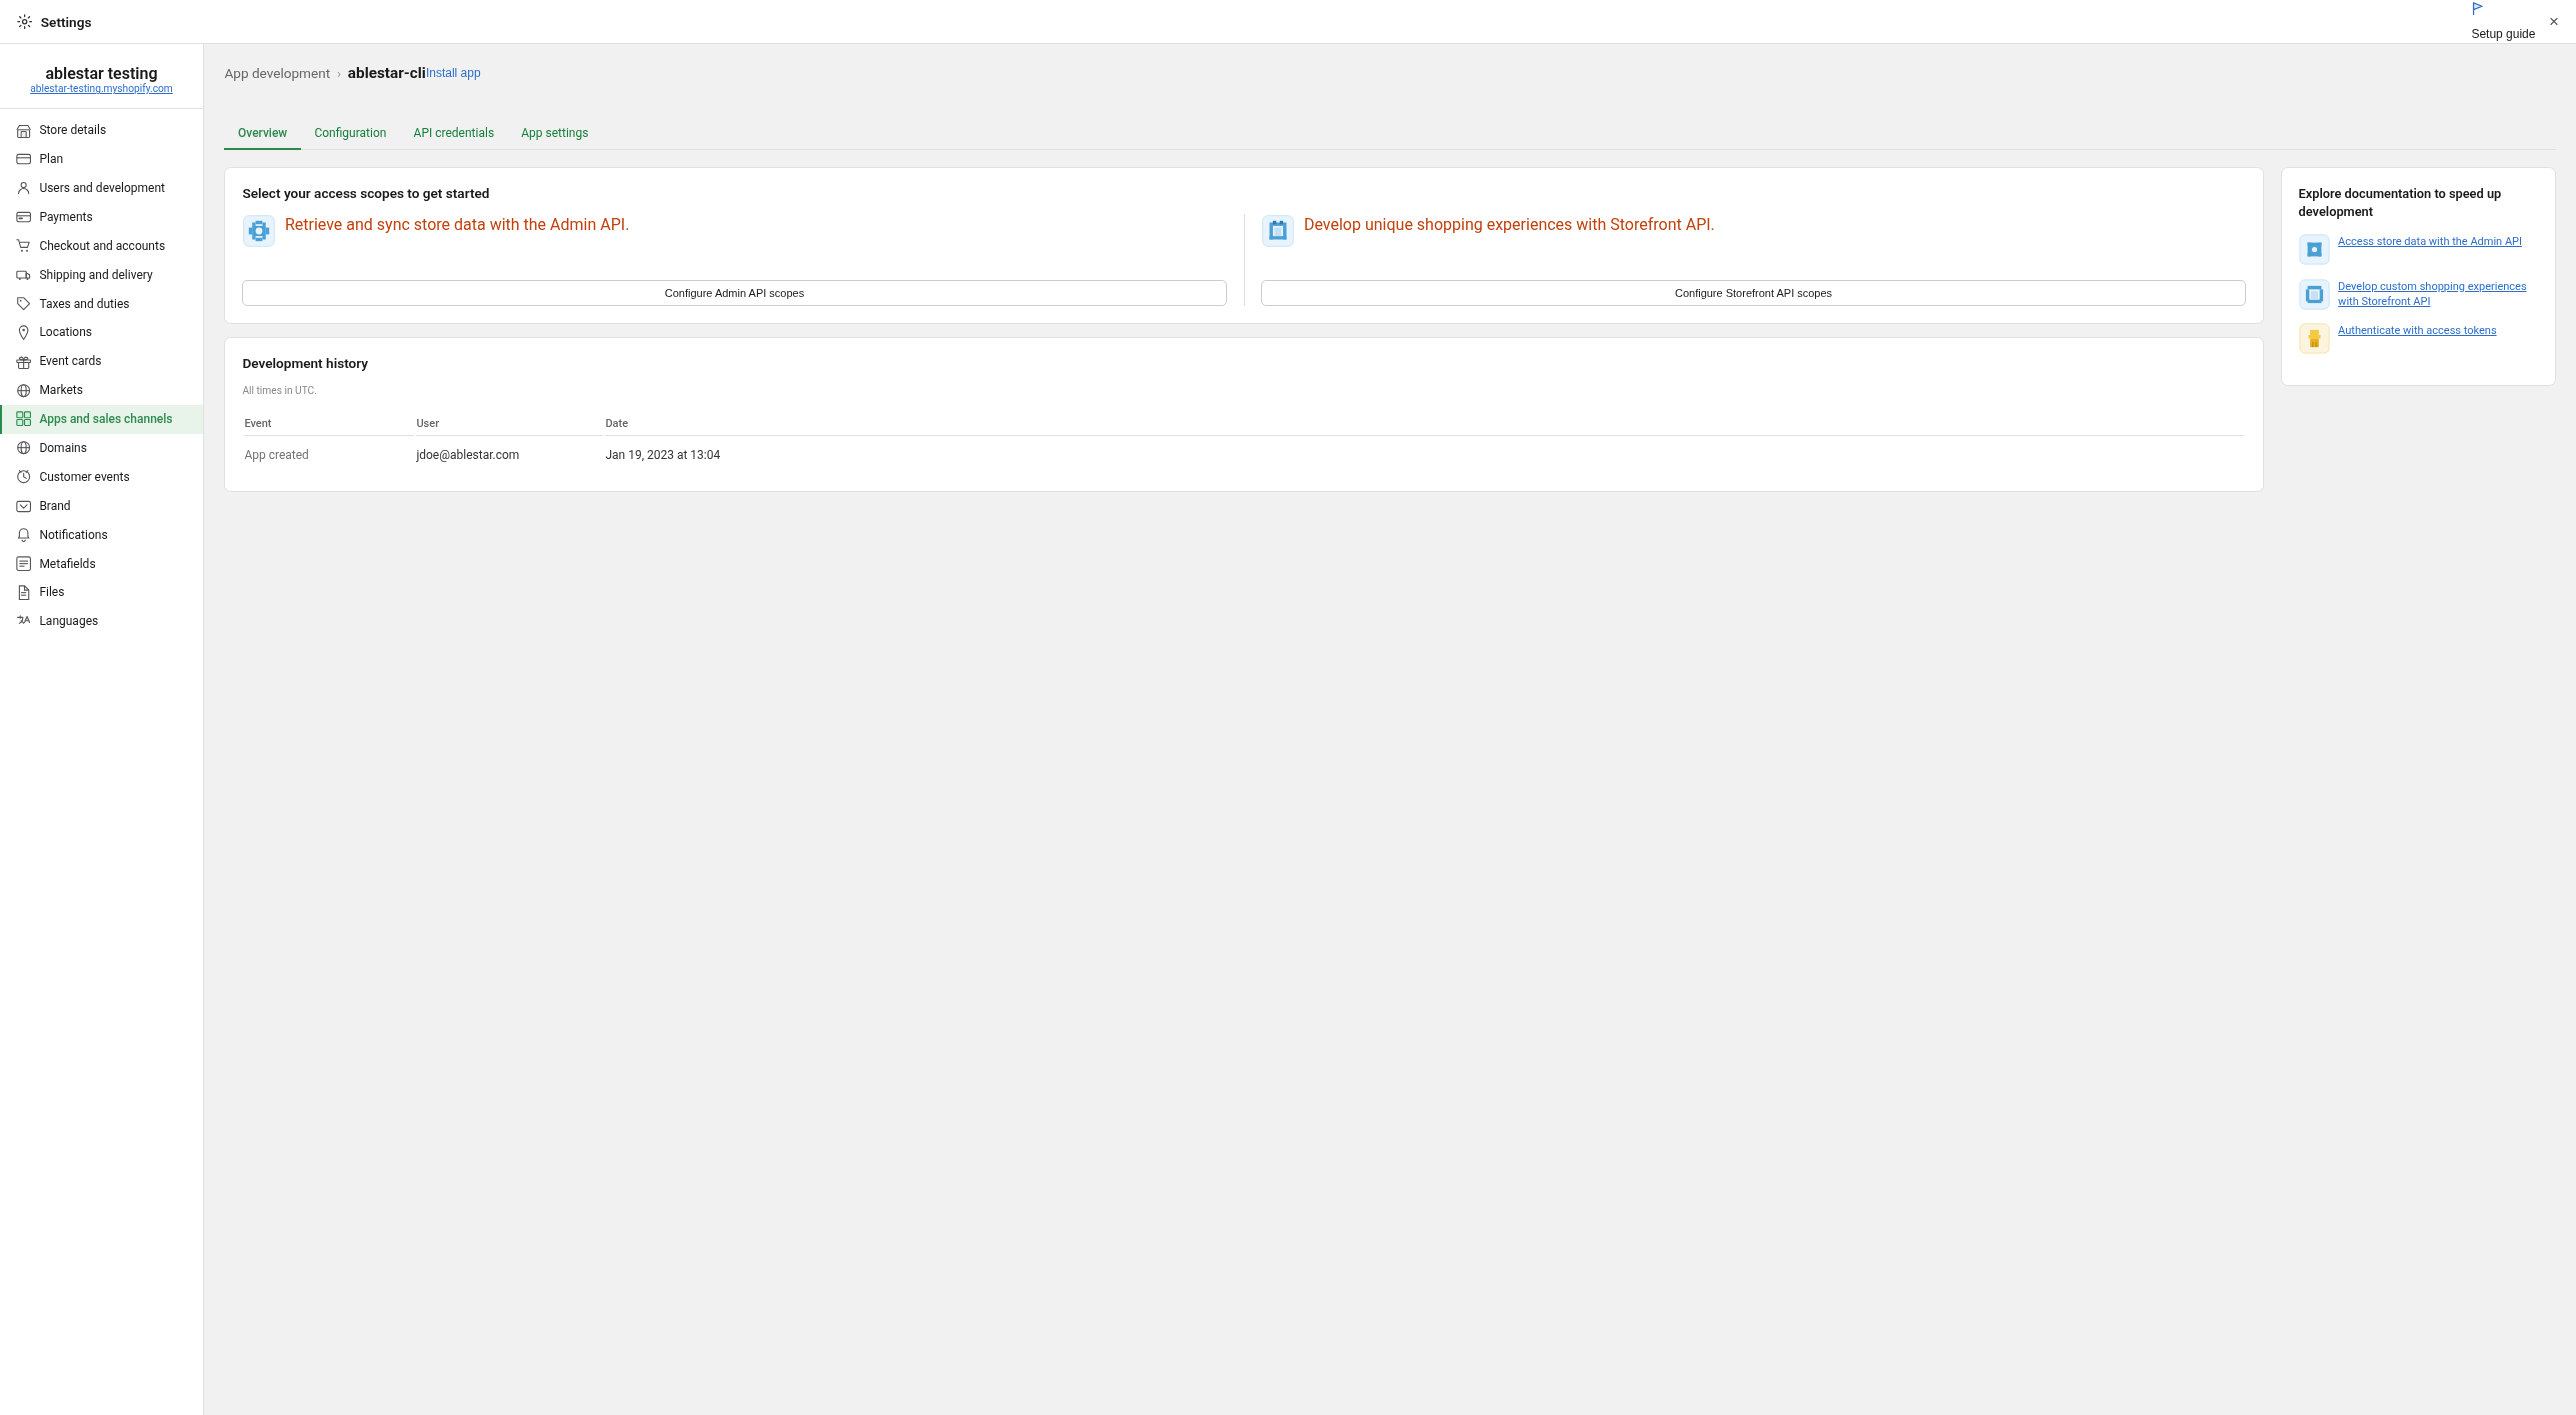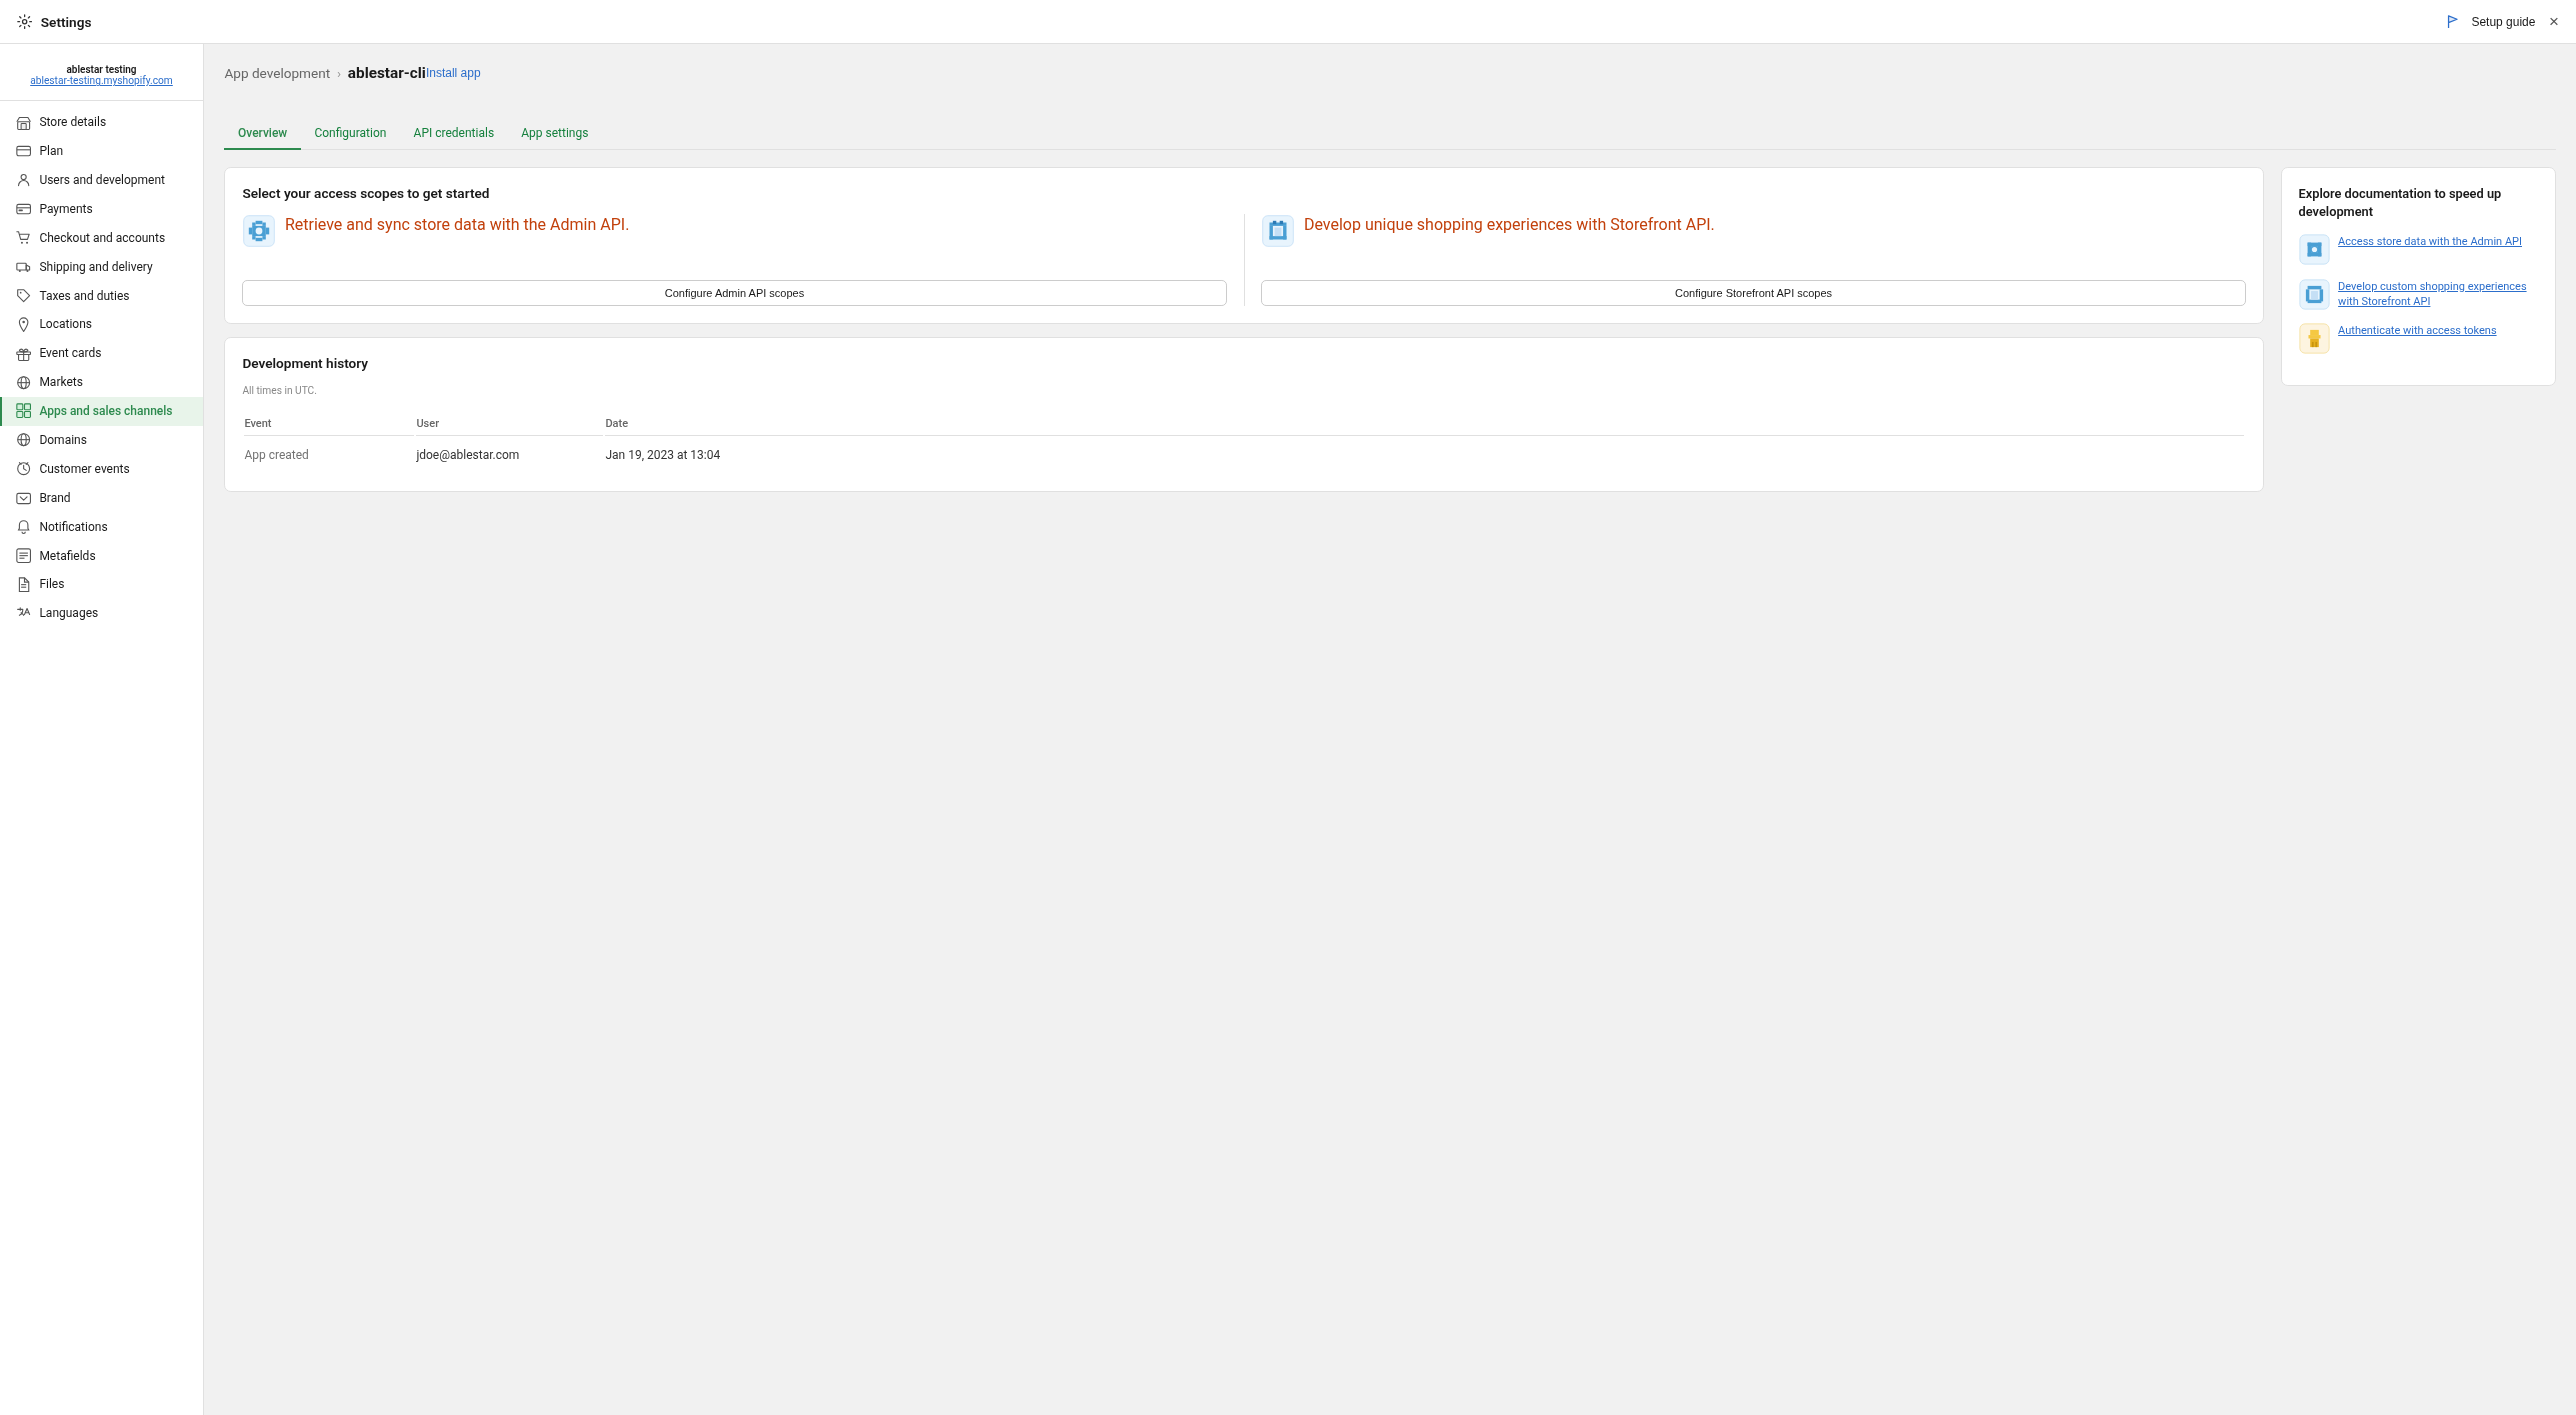--- a/index.html
+++ b/index.html
@@ -7,33 +7,33 @@
 
     
     .topbar {
       display: flex; align-items: center; justify-content: space-between;
       background: #fff; height: 44px; padding: 0 17px;
       border-bottom: 0.9px solid #e0e0e0; position: fixed; top: 0; left: 0; right: 0; z-index: 100;
     }
     .topbar-left { display: flex; align-items: center; gap: 8.5px; }
     .topbar-title { font-size: 13.6px; font-weight: 600; }
     .topbar-right { display: flex; align-items: center; gap: 13.6px; }
-    .setup-guide-btn { display: flex; align-items: flex-start; gap: 12px; font-size: 12px; color: #1a1a1a; cursor: pointer; background: none; border: none; }
+    .setup-guide-btn { display: flex; align-items: flex-start; gap: 12px; font-size: 12px; color: #1a1a1a; cursor: pointer; background: none; border: none; flex-direction: column; }
     .close-btn { background: none; border: none; cursor: pointer; font-size: 17px; color: #555; }
 
     
     .layout { display: flex; margin-top: 44px; height: calc(100vh - 44px); }
 
     
     .sidebar {
       width: 204px; background: #fff; border-right: 0.9px solid #e0e0e0;
       overflow-y: auto; flex-shrink: 0; padding: 13.6px 0;
     }
     .store-info { text-align: center; padding: 6.8px 13.6px 13.6px; border-bottom: 0.9px solid #e0e0e0; margin-bottom: 6.8px; }
-    .store-name { font-weight: 600; font-size: 10px; }
+    .store-name { font-weight: 600; font-size: 16px; }
     .store-url { font-size: 10.2px; color: #2c6ecb; text-decoration: underline; cursor: pointer; }
 
     .nav-item {
       display: flex; align-items: center; gap: 8.5px;
       padding: 6.8px 13.6px; cursor: pointer; color: #1a1a1a; font-size: 12px;
       border-left: 2.6px solid transparent;
     }
     .nav-item.active { background: #e8f4ea; border-left: 2.6px solid #2d8a4e; color: #2d8a4e; font-weight: 500; }
     .nav-icon { width: 15.3px; height: 15.3px; flex-shrink: 0; display: flex; align-items: center; justify-content: center; }
 

